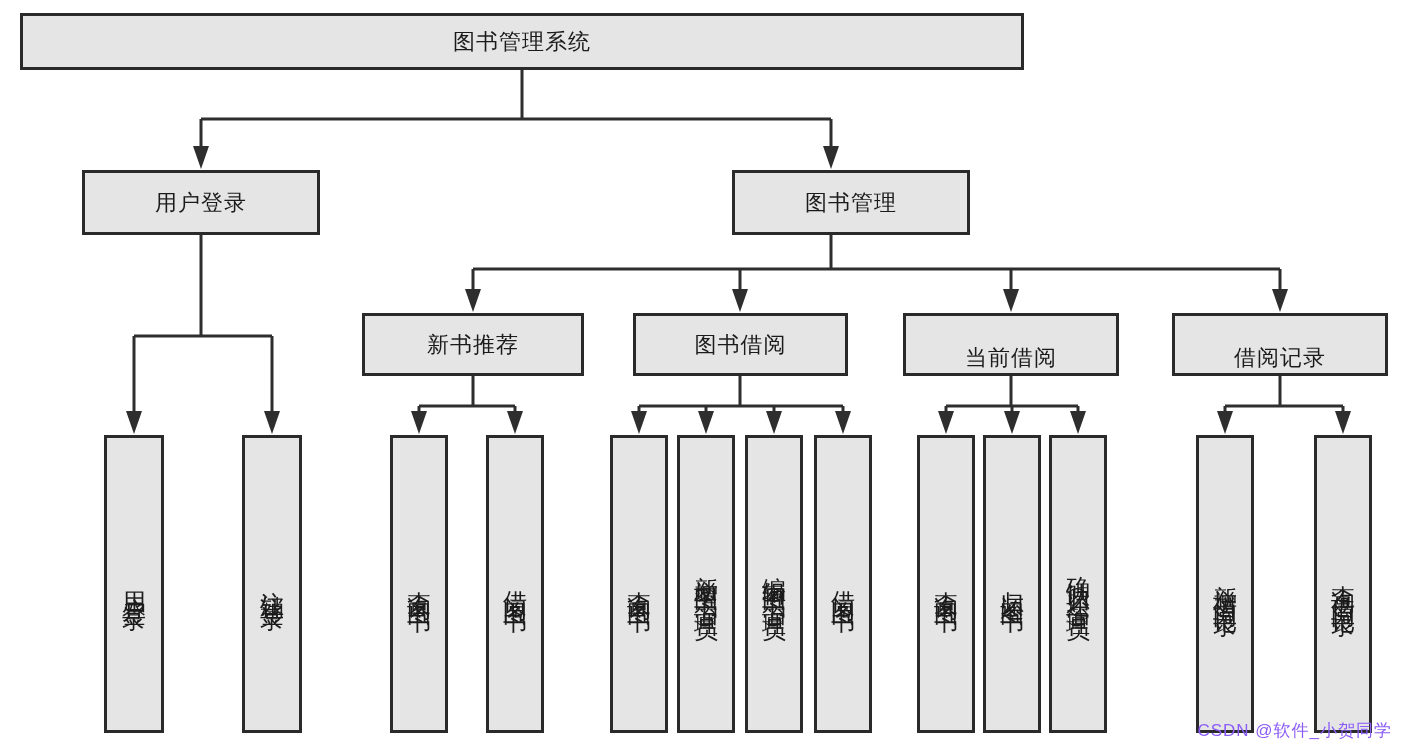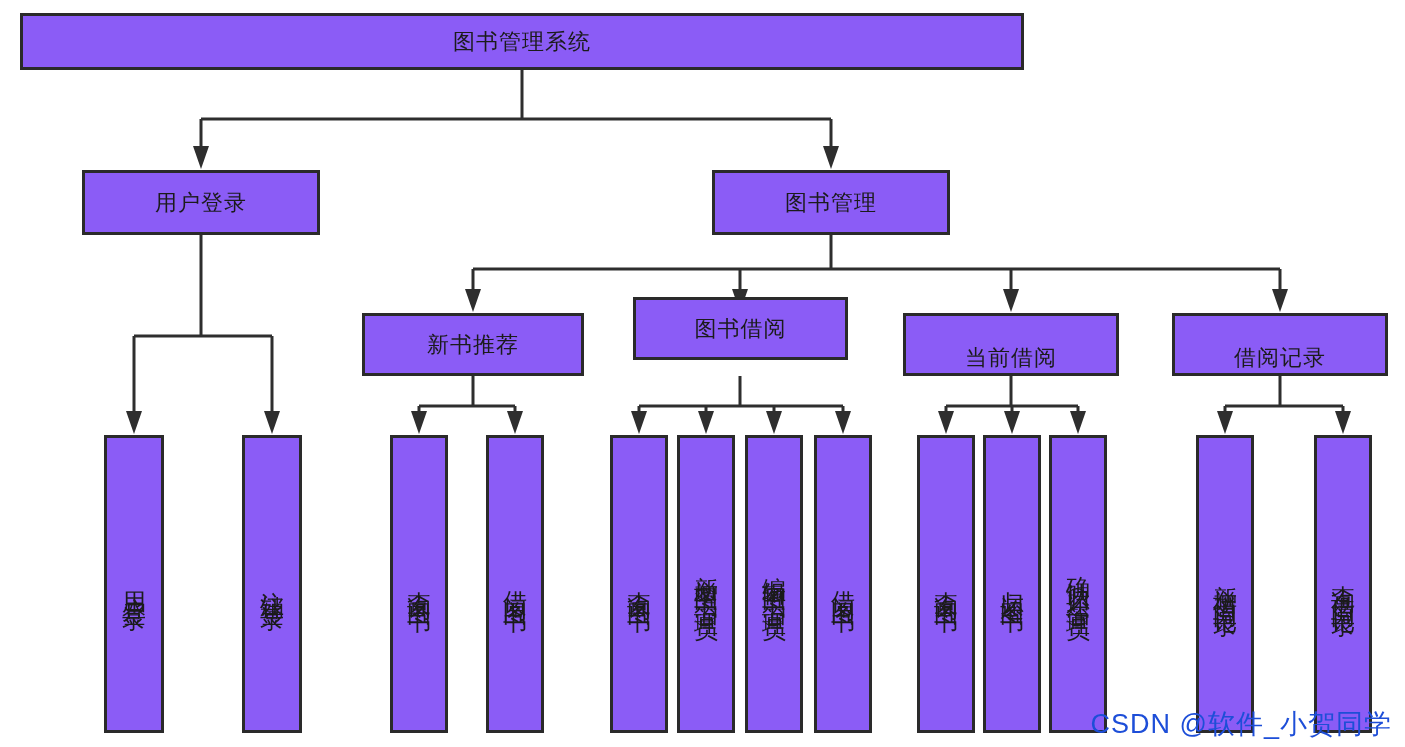--- a/index.html
+++ b/index.html
@@ -10,41 +10,41 @@
     overflow: hidden;
     font-family: "Liberation Sans", sans-serif;
     color: #1b1b1b;
   }
   #diagram { position: absolute; inset: 0; width: 1405px; height: 747px; }
   #connectors { position: absolute; left: 0; top: 0; width: 1405px; height: 747px; z-index: 1; }
   #connectors path { stroke: #2e2e2e; stroke-width: 3; fill: none; }
   #connectors polygon { fill: #2e2e2e; stroke: none; }
   .node {
     position: absolute;
-    background: #8b5cf6;
+    background: #e5e5e5;
     border: 3px solid #2a2a2a;
     display: flex;
     align-items: center;
     justify-content: center;
     text-align: center;
     z-index: 2;
   }
   .h-node { font-size: 22px; letter-spacing: 1px; }
   .v-node {
     writing-mode: vertical-rl;
     font-size: 24px;
     letter-spacing: 6px;
     line-height: 1;
   }
   .watermark {
     position: absolute;
     right: 13px;
     bottom: 5px;
-    font-size: 27px;
-    color: #1d4ed8;
+    font-size: 17px;
+    color: #8b5cf6;
     letter-spacing: 1px;
     z-index: 5;
     white-space: nowrap;
   }
 </style>
 </head>
 <body>
 
 <div id="diagram">
 
@@ -91,28 +91,28 @@
     </g>
   </svg>
 
   <div class="node h-node" style="left:20px; top:13px; width:1004px; height:57px;">
     <span>图书管理系统</span>
   </div>
 
   <div class="node h-node" style="left:82px; top:170px; width:238px; height:65px;">
     <span>用户登录</span>
   </div>
-  <div class="node h-node" style="left:712px; top:170px; width:238px; height:65px;">
+  <div class="node h-node" style="left:732px; top:170px; width:238px; height:65px;">
     <span>图书管理</span>
   </div>
 
   <div class="node h-node" style="left:362px; top:313px; width:222px; height:63px;">
     <span>新书推荐</span>
   </div>
-  <div class="node h-node" style="left:633px; top:297px; width:215px; height:63px;">
+  <div class="node h-node" style="left:633px; top:313px; width:215px; height:63px;">
     <span>图书借阅</span>
   </div>
   <div class="node h-node" style="left:903px; top:313px; width:216px; height:63px;align-items:flex-end;">
     <span>当前借阅</span>
   </div>
   <div class="node h-node" style="left:1172px; top:313px; width:216px; height:63px;align-items:flex-end;">
     <span>借阅记录</span>
   </div>
 
   <div class="node v-node" style="left:104px; top:435px; width:60px; height:298px;">

